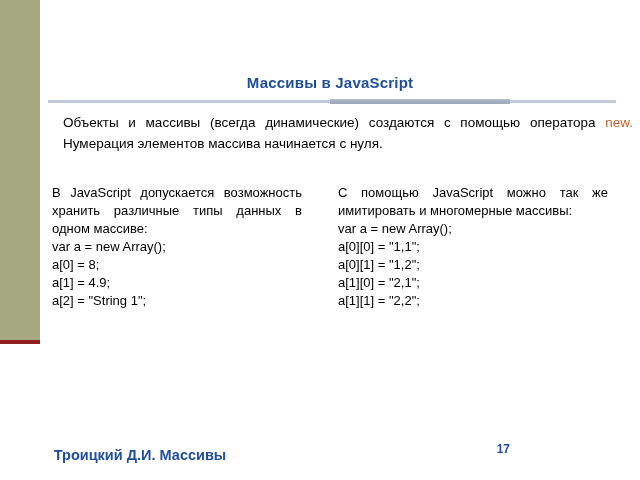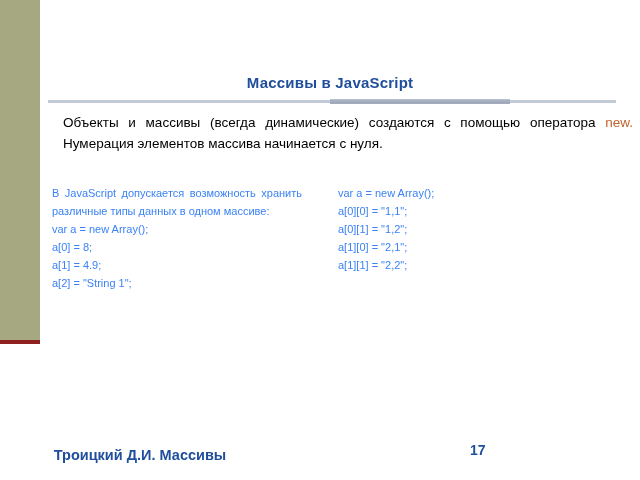--- a/index.html
+++ b/index.html
@@ -83,22 +83,22 @@
     text-align: justify;
   }
   .intro .kw {
     color: #c0622a;
   }
 
   
   .col {
     position: absolute;
     top: 184px;
-    font-size: 11px;
-    color: #3b82f6;
+    font-size: 13px;
+    color: #000000;
     line-height: 18px;
   }
   .col-left {
     left: 52px;
     width: 250px;
   }
   .col-right {
     left: 338px;
     width: 270px;
   }
@@ -120,24 +120,24 @@
     font-weight: bold;
     color: #1f4e9c;
     line-height: 19px;
     text-align: center;
   }
   .footer-page {
     position: absolute;
     left: 470px;
     top: 442px;
     width: 40px;
-    font-size: 14px;
+    font-size: 12px;
     font-weight: bold;
     color: #1f4e9c;
-    text-align: left;
+    text-align: right;
   }
 </style>
 </head>
 <body>
 
 <div class="slide">
 
   <div class="left-band"></div>
   <div class="left-band-edge"></div>
 
@@ -150,20 +150,21 @@
 
   <div class="col col-left">
     <div class="col-lead">В JavaScript допускается возможность хранить различные типы данных в одном массиве:</div>
     <div class="code-line">var a = new Array();</div>
     <div class="code-line">a[0] = 8;</div>
     <div class="code-line">a[1] = 4.9;</div>
     <div class="code-line">a[2] = "String 1";</div>
   </div>
 
   <div class="col col-right">
+    <div class="col-lead">С помощью JavaScript можно так же имитировать и многомерные массивы:</div>
     <div class="code-line">var a = new Array();</div>
     <div class="code-line">a[0][0] = "1,1";</div>
     <div class="code-line">a[0][1] = "1,2";</div>
     <div class="code-line">a[1][0] = "2,1";</div>
     <div class="code-line">a[1][1] = "2,2";</div>
   </div>
 
   <div class="footer-author">Троицкий Д.И. Массивы</div>
   <div class="footer-page">17</div>
 

